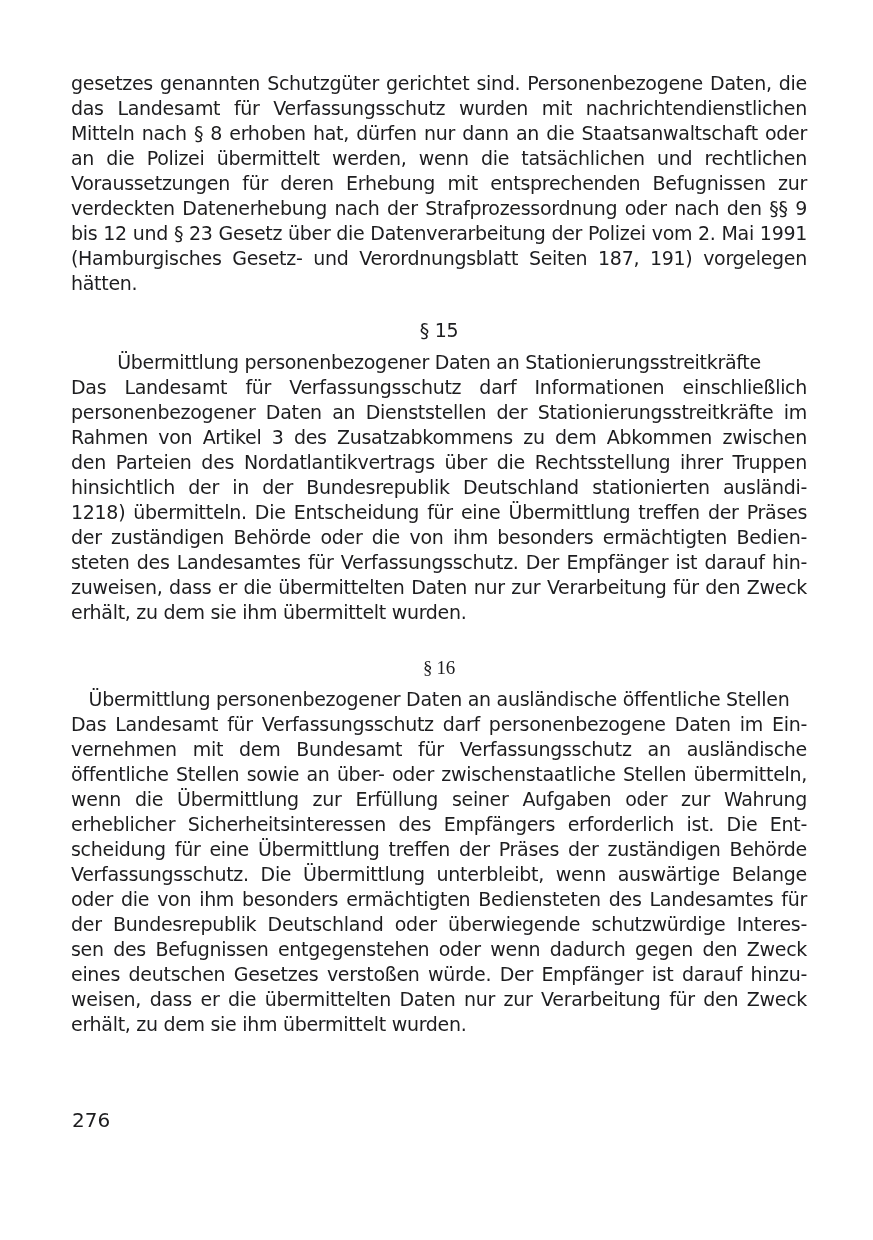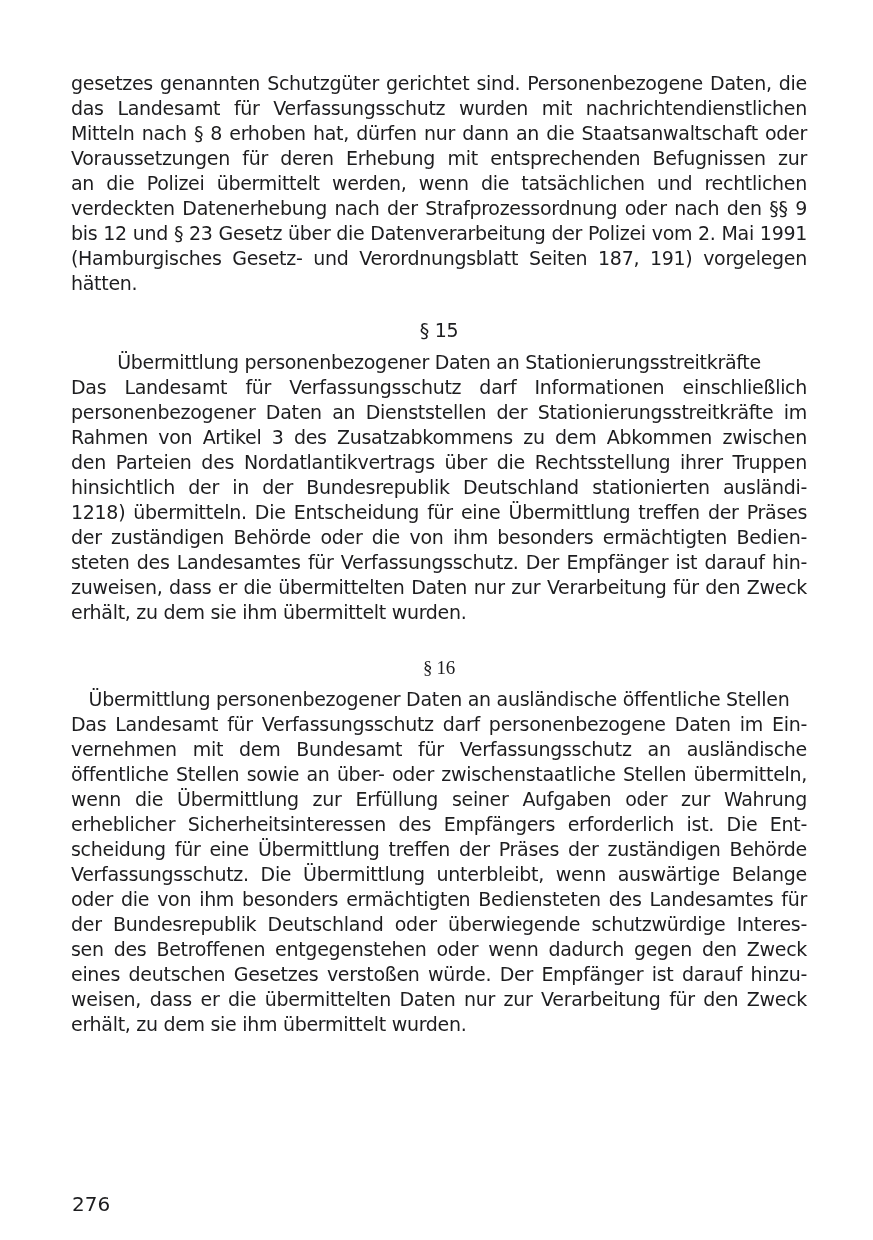--- a/index.html
+++ b/index.html
@@ -40,37 +40,37 @@
     margin-top: 22px;
   }
   .subheading {
     text-align: center;
     margin-top: 7px;
   }
   .blk-4 { margin-top: 30px; font-family: Liberation Serif, serif; }   
   .pagenum {
     position: absolute;
     left: 72px;
-    top: 1192px;
+    top: 1108px;
     font-size: 20px;
     line-height: 25px;
     color: #1d1d1f;
   }
 </style>
 </head>
 <body>
 
 <div class="page">
   <div class="textblock" id="textblock">
       <div class="paragraph blk-0">
         <div class="line">gesetzes genannten Schutzgüter gerichtet sind. Personenbezogene Daten, die</div>
         <div class="line">das Landesamt für Verfassungsschutz wurden mit nachrichtendienstlichen</div>
         <div class="line">Mitteln nach § 8 erhoben hat, dürfen nur dann an die Staatsanwaltschaft oder</div>
+        <div class="line">an die Polizei übermittelt werden, wenn die tatsächlichen und rechtlichen</div>
         <div class="line">Voraussetzungen für deren Erhebung mit entsprechenden Befugnissen zur</div>
-        <div class="line">an die Polizei übermittelt werden, wenn die tatsächlichen und rechtlichen</div>
         <div class="line">verdeckten Datenerhebung nach der Strafprozessordnung oder nach den §§ 9</div>
         <div class="line">bis 12 und § 23 Gesetz über die Datenverarbeitung der Polizei vom 2. Mai 1991</div>
         <div class="line">(Hamburgisches Gesetz- und Verordnungsblatt Seiten 187, 191) vorgelegen</div>
         <div class="line last">hätten.</div>
       </div>
       <div class="heading blk-1">§ 15</div>
       <div class="subheading blk-2">Übermittlung personenbezogener Daten an Stationierungsstreitkräfte</div>
       <div class="paragraph blk-3">
         <div class="line">Das Landesamt für Verfassungsschutz darf Informationen einschließlich</div>
         <div class="line">personenbezogener Daten an Dienststellen der Stationierungsstreitkräfte im</div>
@@ -88,20 +88,20 @@
       <div class="paragraph blk-6">
         <div class="line">Das Landesamt für Verfassungsschutz darf personenbezogene Daten im Ein-</div>
         <div class="line">vernehmen mit dem Bundesamt für Verfassungsschutz an ausländische</div>
         <div class="line">öffentliche Stellen sowie an über- oder zwischenstaatliche Stellen übermitteln,</div>
         <div class="line">wenn die Übermittlung zur Erfüllung seiner Aufgaben oder zur Wahrung</div>
         <div class="line">erheblicher Sicherheitsinteressen des Empfängers erforderlich ist. Die Ent-</div>
         <div class="line">scheidung für eine Übermittlung treffen der Präses der zuständigen Behörde</div>
         <div class="line">Verfassungsschutz. Die Übermittlung unterbleibt, wenn auswärtige Belange</div>
         <div class="line">oder die von ihm besonders ermächtigten Bediensteten des Landesamtes für</div>
         <div class="line">der Bundesrepublik Deutschland oder überwiegende schutzwürdige Interes-</div>
-        <div class="line">sen des Betroffenen entgegenstehen oder wenn dadurch gegen den Zweck</div>
+        <div class="line">sen des Befugnissen entgegenstehen oder wenn dadurch gegen den Zweck</div>
         <div class="line">eines deutschen Gesetzes verstoßen würde. Der Empfänger ist darauf hinzu-</div>
         <div class="line">weisen, dass er die übermittelten Daten nur zur Verarbeitung für den Zweck</div>
         <div class="line last">erhält, zu dem sie ihm übermittelt wurden.</div>
       </div>
     </div>
   <div class="pagenum">276</div>
 </div>
 
 </body></html>

